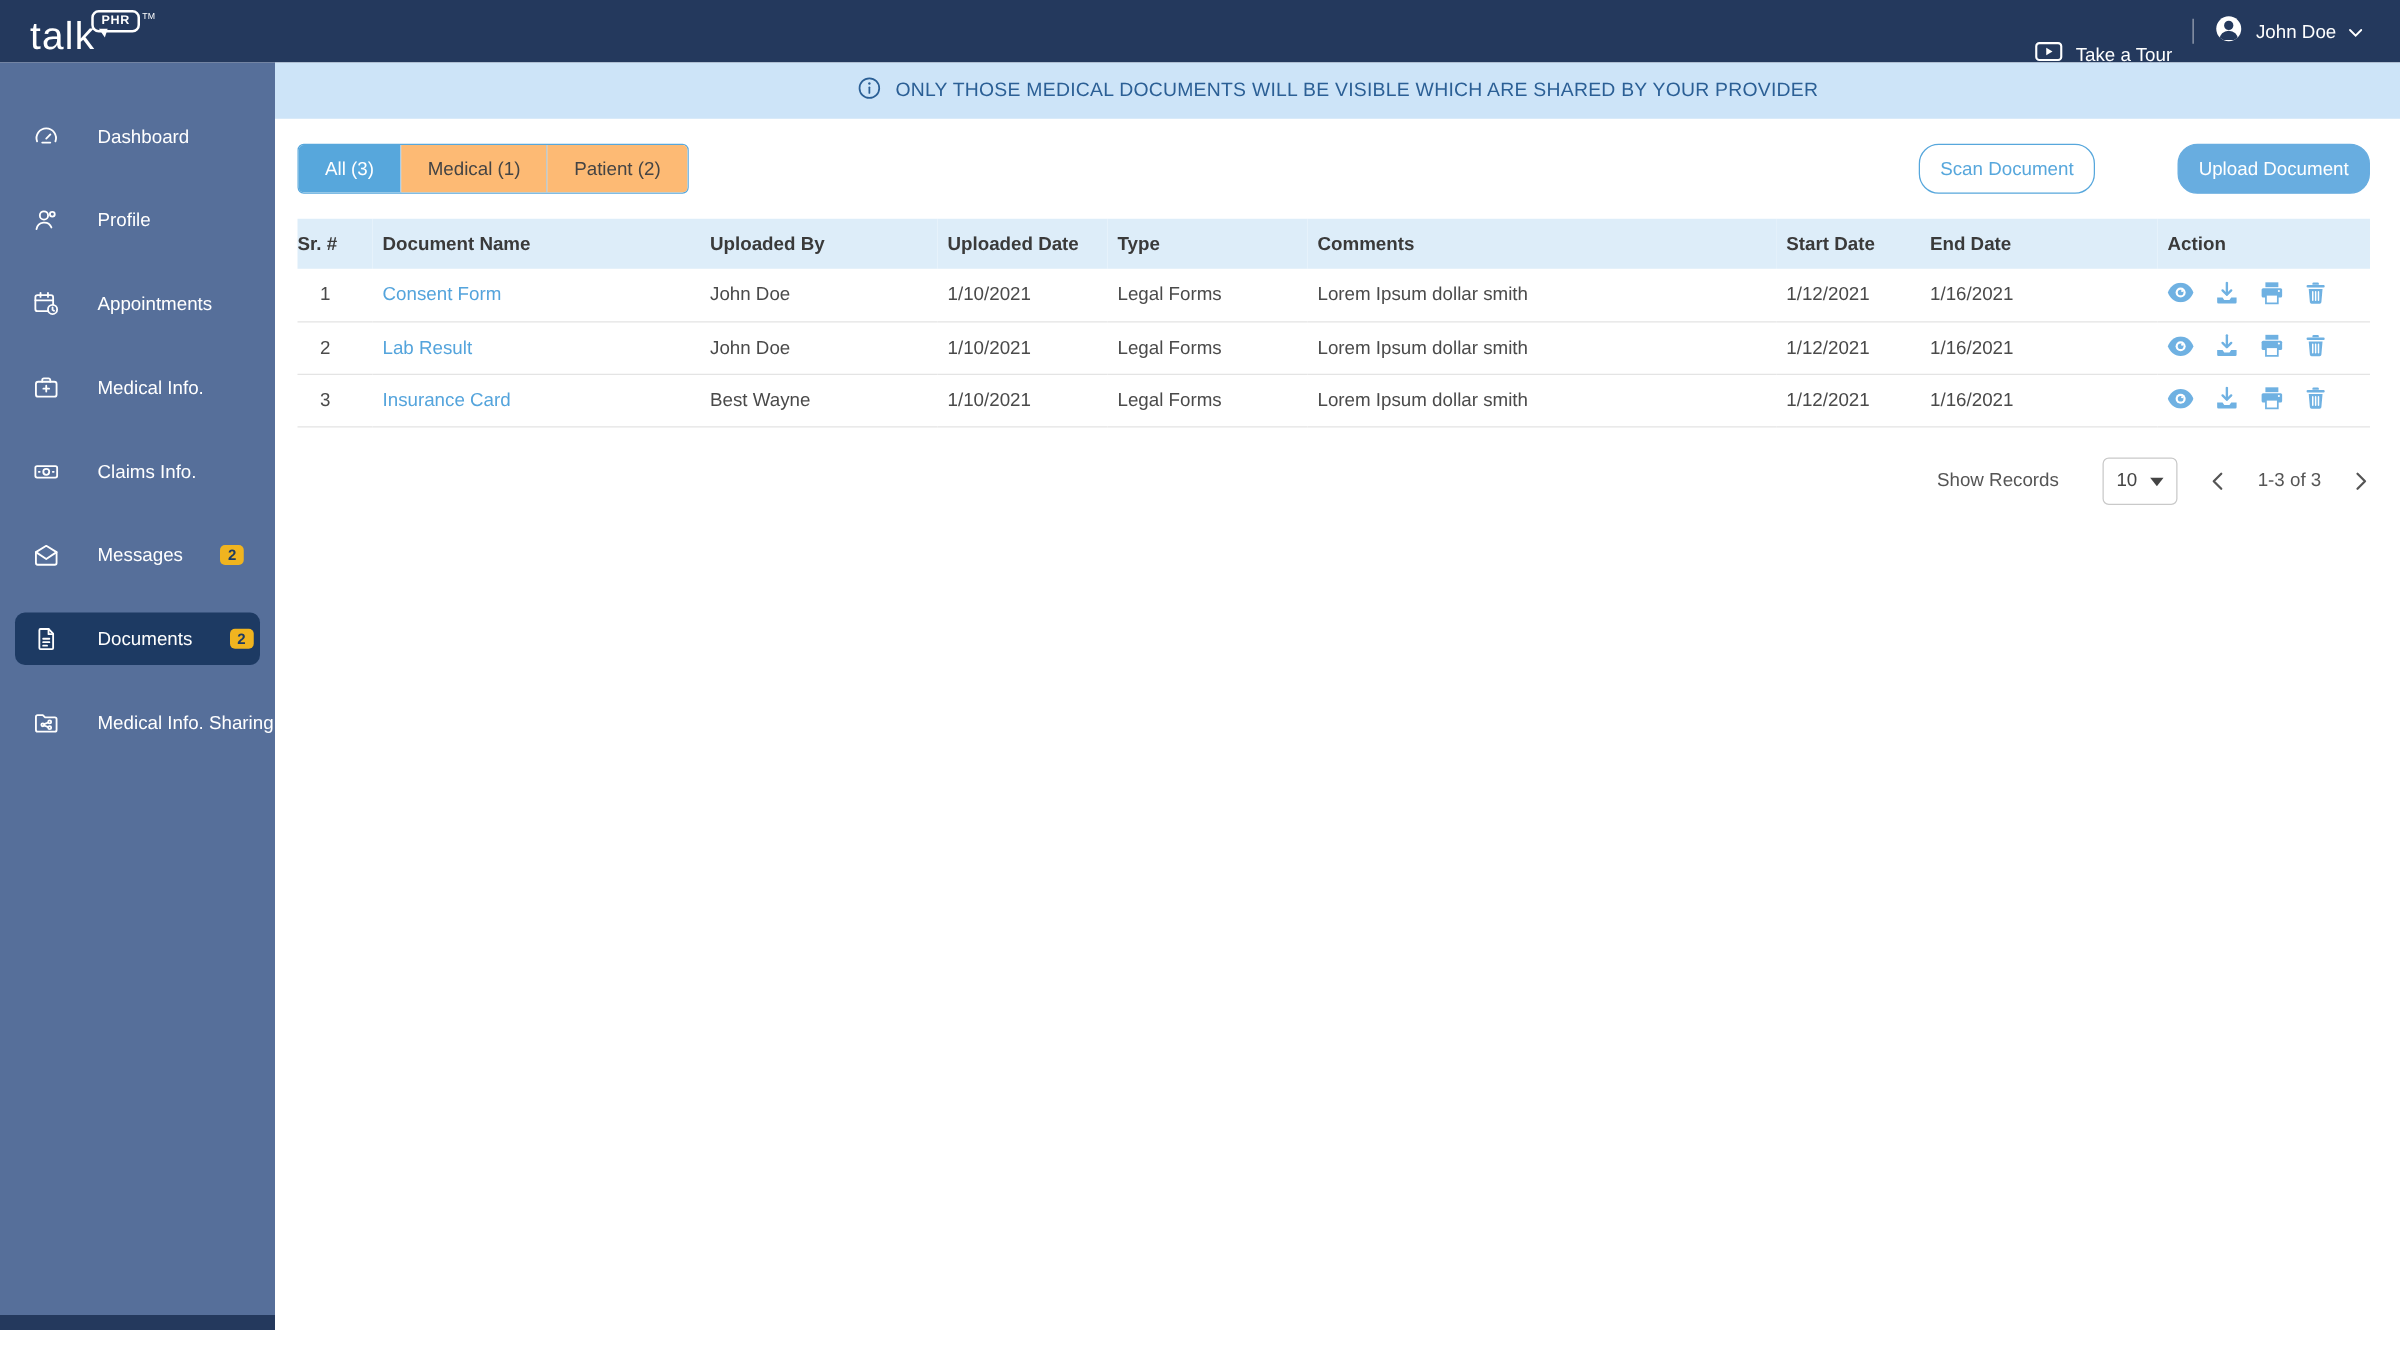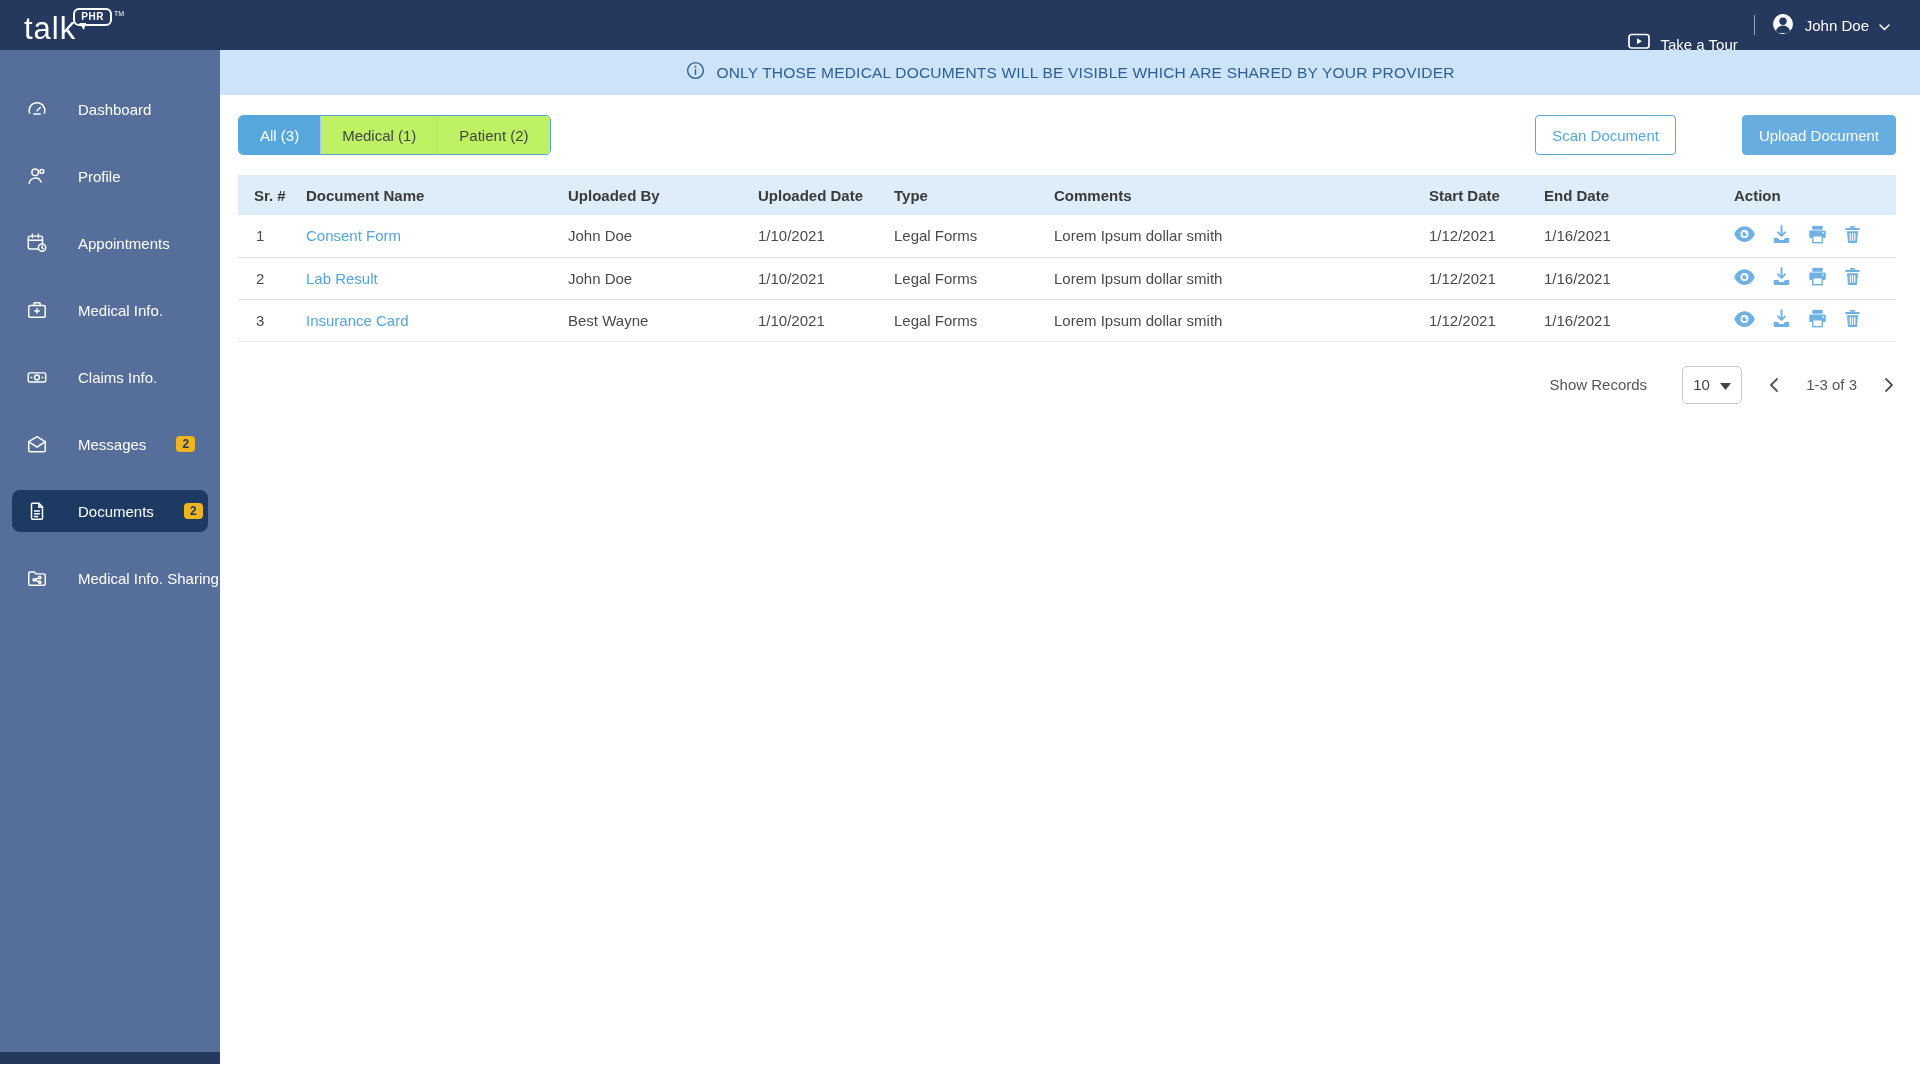--- a/index.html
+++ b/index.html
@@ -33,35 +33,35 @@
   .badge{background:var(--badge);color:#1d3a63;font-weight:bold;font-size:12px;border-radius:4px;padding:2px 6px;line-height:1;}
   .sidebar-strip{position:absolute;left:0;bottom:0;width:100%;height:12px;background:var(--topbar);}
 
   .main{flex:1;display:flex;flex-direction:column;min-width:0;}
   .banner{height:45px;flex-shrink:0;background:var(--banner-bg);color:var(--banner-text);display:flex;align-items:center;justify-content:center;gap:10px;font-size:15.5px;letter-spacing:.2px;}
   .content{flex:1;padding:20px 24px 0 18px;}
 
   
   .toolbar{display:flex;align-items:center;height:40px;margin-bottom:20px;gap:44px;}
   .tabs{display:flex;height:40px;border:1px solid var(--accent);border-radius:5px;overflow:hidden;background:#fff;}
-  .tab{display:flex;align-items:center;padding:0 21px;font-size:15px;color:#444;background:#bef264;border:none;border-right:1px solid #a9cfec;cursor:pointer;font-family:inherit;}
+  .tab{display:flex;align-items:center;padding:0 21px;font-size:15px;color:#444;background:#fdba74;border:none;border-right:1px solid #a9cfec;cursor:pointer;font-family:inherit;}
   .tab:last-child{border-right:none;}
   .tab.active{background:var(--accent);color:#fff;}
   .searchbox{margin-left:19px;width:338px;height:40px;border:1px solid #c9c9c9;border-radius:4px;display:flex;align-items:center;padding:0 12px;background:#fff;}
   .searchbox input{flex:1;border:none;outline:none;font-size:15px;color:#333;font-family:inherit;background:transparent;}
   .searchbox input::placeholder{color:#9a9a9a;}
   .toolbar-spacer{flex:1;}
-  .btn{height:40px;border-radius:4px;font-size:15px;padding:0 16px;cursor:pointer;font-family:inherit;}
+  .btn{height:40px;border-radius:16px;font-size:15px;padding:0 16px;cursor:pointer;font-family:inherit;}
   .btn-outline{background:#fff;border:1px solid var(--accent);color:var(--accent);margin-right:22px;}
   .btn-fill{background:var(--upload);border:1px solid var(--upload);color:#fff;}
 
   
   table{width:100%;border-collapse:collapse;table-layout:fixed;font-size:15px;}
   thead th{background:var(--header-bg);color:#3a3a3a;font-weight:bold;text-align:left;height:40px;padding:0 8px;}
-  thead th:first-child{padding-left:16px;}
+  thead th:first-child{padding-left:0;}
   tbody td{height:42px;border-bottom:1px solid #e4e4e4;color:var(--text);padding:0 8px;}
   tbody td:first-child{padding-left:18px;}
   .doc-link{color:var(--link);cursor:pointer;text-decoration:none;}
   .actions{display:flex;align-items:center;gap:17px;}
   .action-btn{background:none;border:none;padding:0;cursor:pointer;display:flex;align-items:center;}
 
   
   .pagination{margin-top:24px;display:flex;align-items:center;justify-content:flex-end;gap:25px;color:#555;font-size:15px;}
   .show-records{margin-right:10px;}
   .page-size{width:60px;height:38px;border:1px solid #c9c9c9;border-radius:5px;display:flex;align-items:center;justify-content:space-between;padding:0 10px;cursor:pointer;color:#444;}

